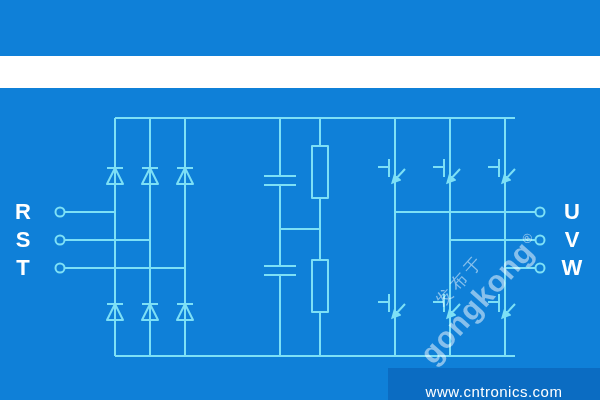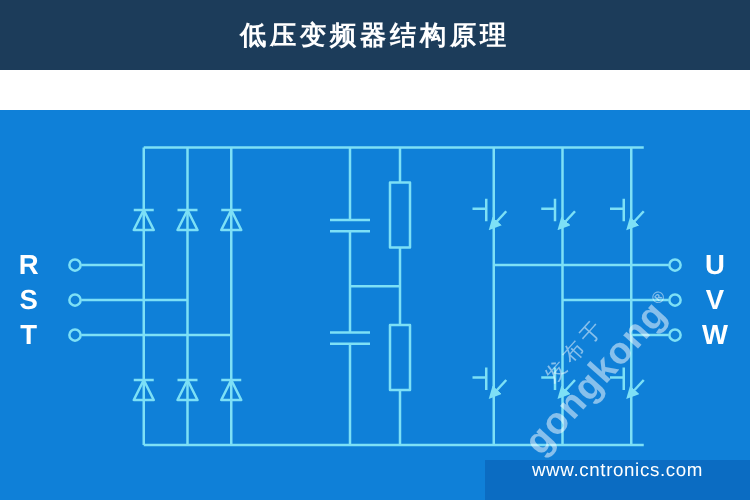--- a/index.html
+++ b/index.html
@@ -48,32 +48,29 @@
     transform:rotate(-48deg);
     color:rgba(255,255,255,0.5);
     text-align:center;pointer-events:none;line-height:1.1;
   }
   .wm-prefix{display:block;font-size:17px;letter-spacing:4px;}
   .wm-brand{font-size:30px;font-weight:bold;letter-spacing:1px;}
   .wm-reg{font-size:13px;vertical-align:super;}
   .footer{
     position:absolute;right:0;bottom:0;width:212px;height:32px;
     background:var(--footer-bg);
-    display:flex;align-items:flex-start;justify-content:center;
+    display:flex;align-items:flex-end;justify-content:center;
     color:var(--text);font-size:15px;letter-spacing:0.5px;
   }
 </style>
 </head>
 <body>
 
 <div class="canvas">
 
-  <div class="header">
-    <span class="header-title">低压变频器结构原理</span>
-  </div>
 
   <div class="band"></div>
 
   <div class="main">
 
     <svg class="circuit" width="600" height="312" viewBox="0 0 600 312">
       <defs>
         <marker id="arr" markerWidth="10" markerHeight="10" refX="7" refY="5" orient="auto" markerUnits="userSpaceOnUse">
           <path class="arrowhead" d="M0 0 L10 5 L0 10 Z"></path>
         </marker>

